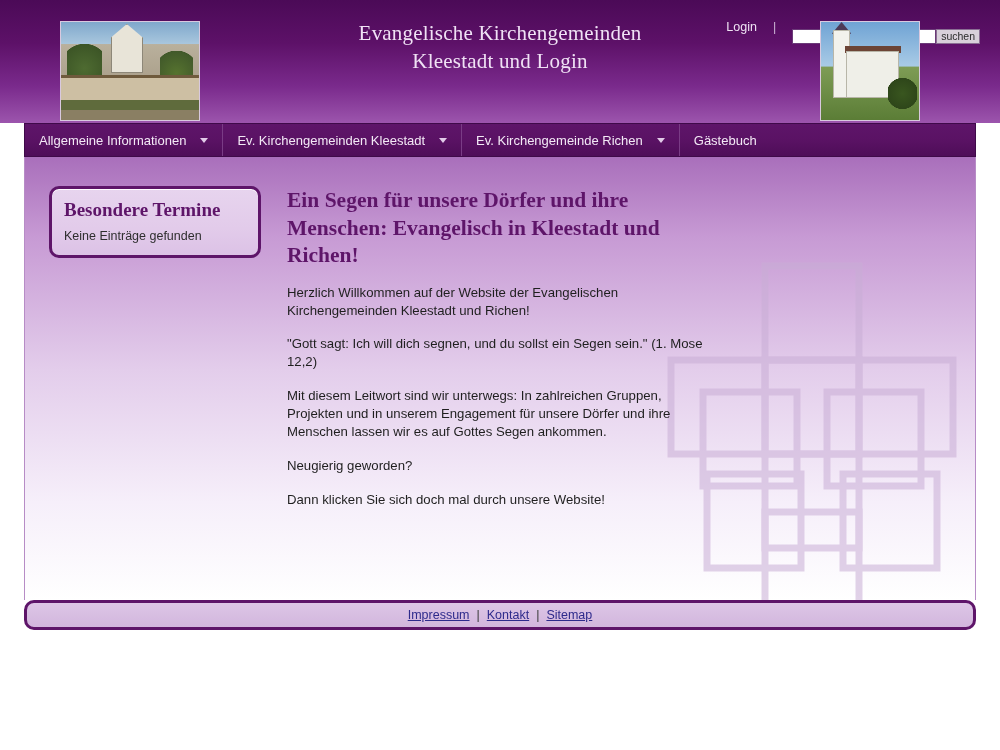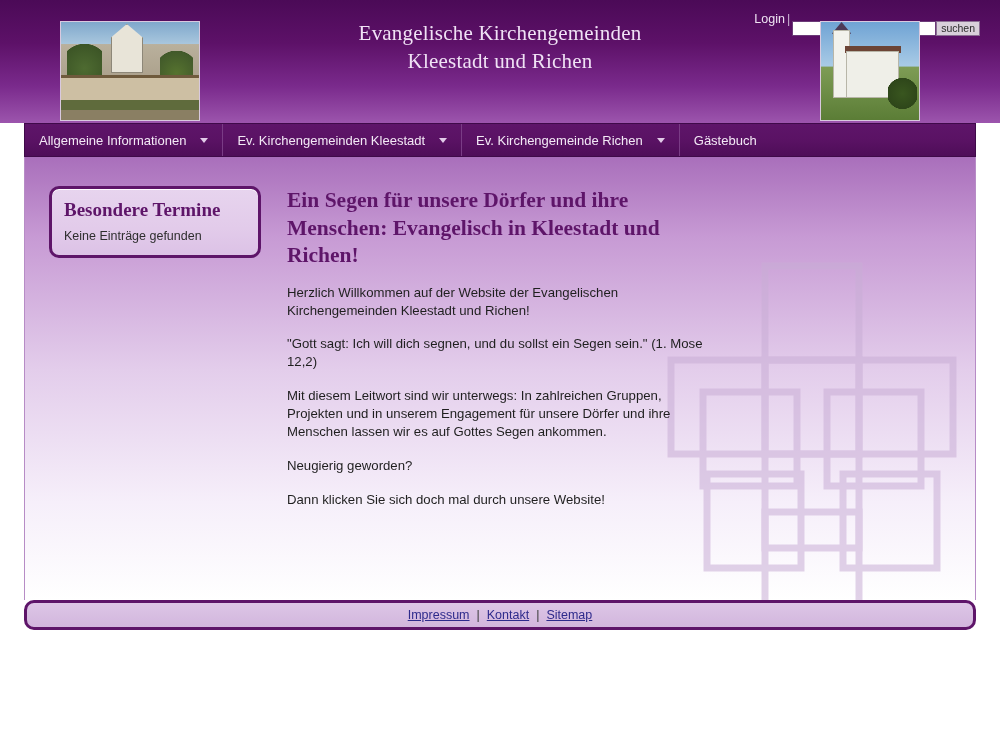--- a/index.html
+++ b/index.html
@@ -18,25 +18,25 @@
 
   
   .header {
     position: relative;
     width: 1000px;
     height: 123px;
     background: linear-gradient(to bottom, #4b0a57 0%, #5d1168 35%, #7a2a8c 70%, #9c55ad 100%);
   }
   .topbar {
     position: absolute;
-    top: 8px; right: 0;
+    top: 16px; right: 0;
     height: 22px;
     display: flex;
     align-items: center;
-    gap: 2px;
+    gap: 16px;
     padding-right: 20px;
     color: #e9d9ee;
     font-size: 12.5px;
   }
   .topbar .login-link {
     color: #efe3f3;
     text-decoration: none;
     cursor: pointer;
   }
   .topbar .sep { color: #cbb3d3; }
@@ -302,21 +302,21 @@
 
     <div class="logo-left">
       <div class="photo-a">
         <div class="tree"></div>
         <div class="tree2"></div>
       </div>
     </div>
 
     <div class="site-title">
       <div>Evangelische Kirchengemeinden</div>
-      <div>Kleestadt und Richen</div>
+      <div>Kleestadt und Login</div>
     </div>
 
     <div class="logo-right">
       <div class="photo-b">
         <div class="spire"></div>
         <div class="tower"></div>
         <div class="roof"></div>
         <div class="church-body"></div>
         <div class="bush"></div>
       </div>

